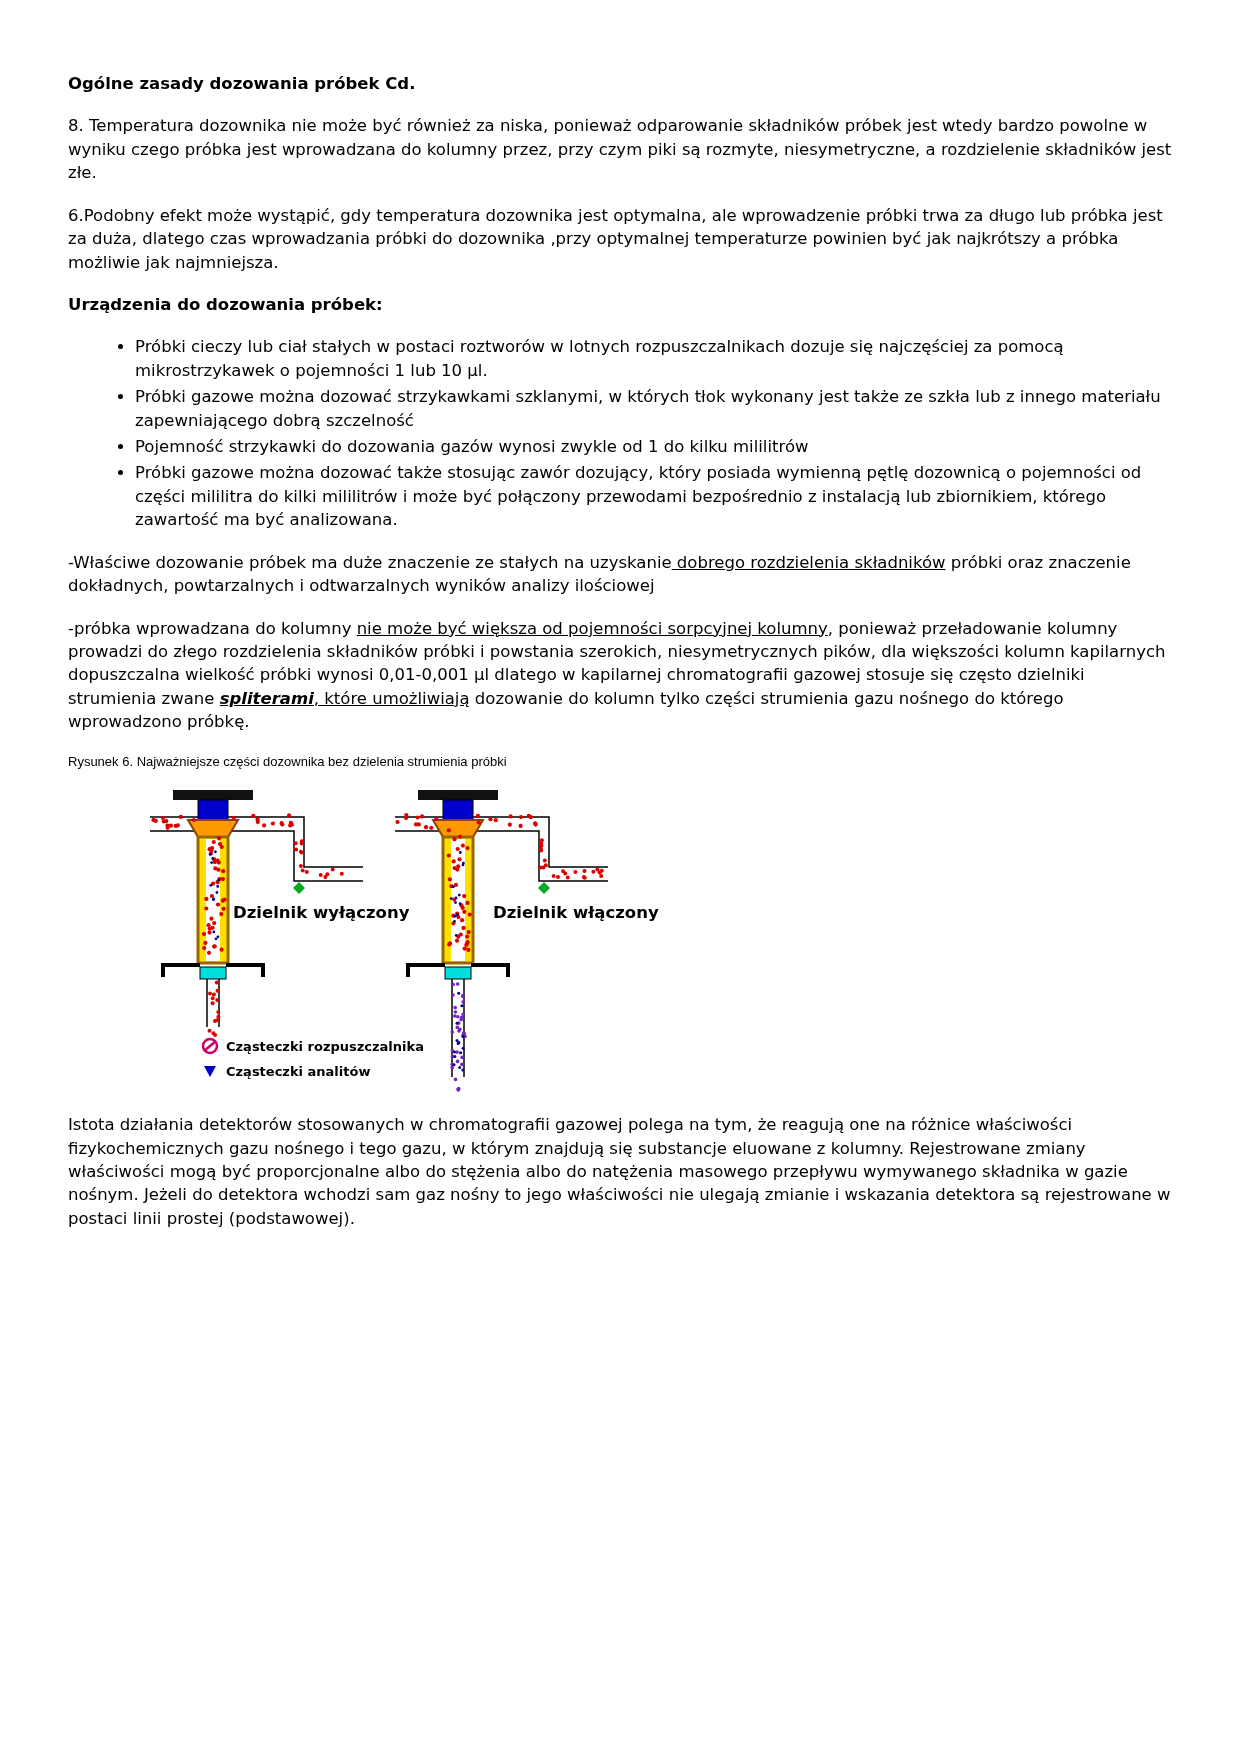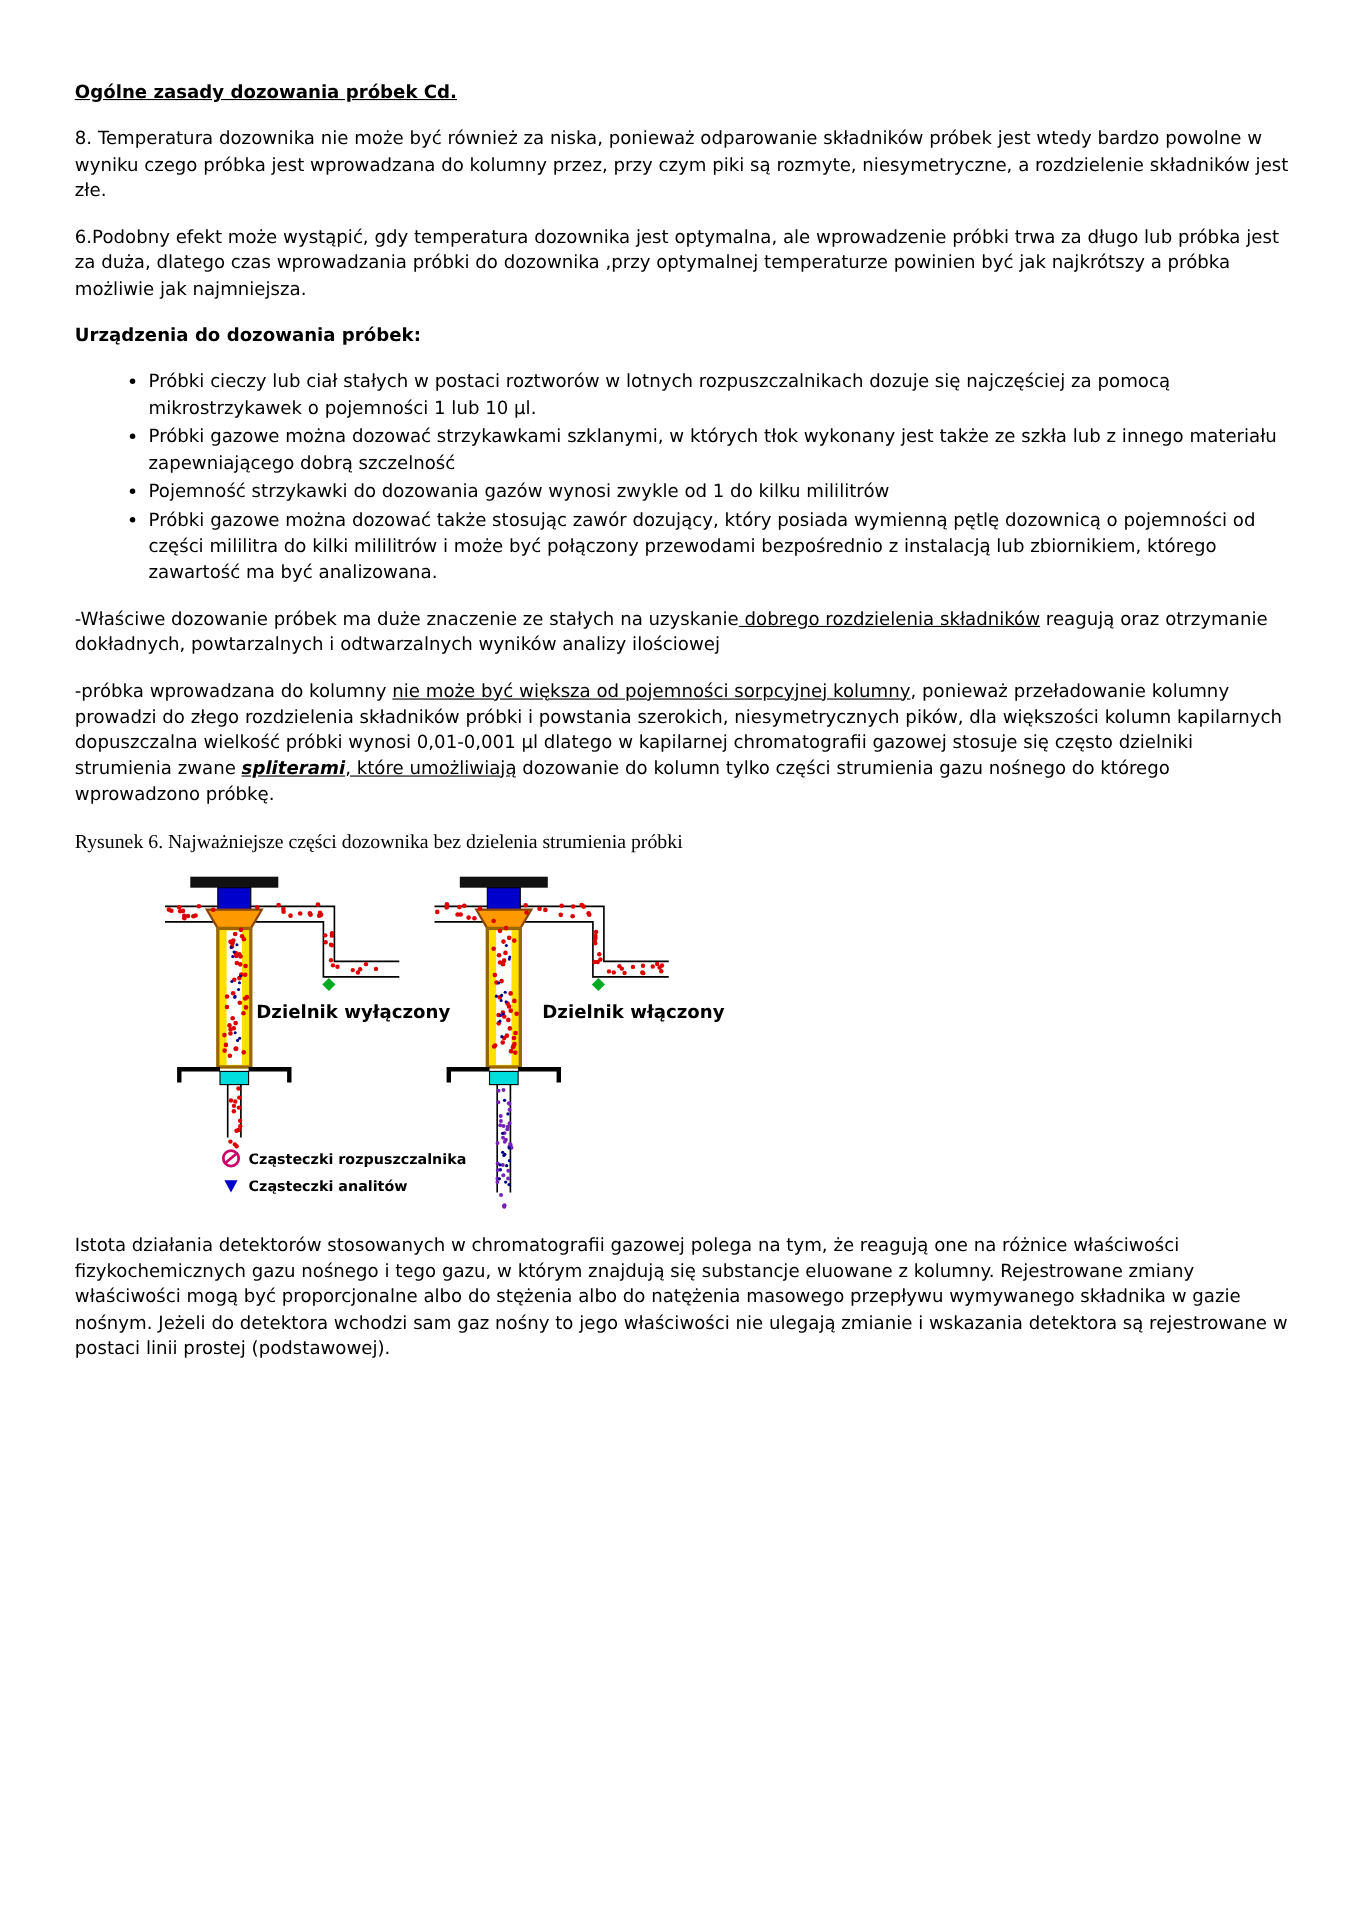--- a/index.html
+++ b/index.html
@@ -5,26 +5,26 @@
   html,body { margin:0; padding:0; background:#ffffff; }
   .page {
     width:1240px; min-height:1754px; box-sizing:border-box;
     padding:66px 68px 40px 68px;
     font-family:"DejaVu Sans","Liberation Sans",sans-serif;
     font-size:16.5px; line-height:1.42; color:#000;
     background:#fff;
   }
   p { margin:0 0 19px 0; }
   h2 { font-size:16.5px; font-weight:700; margin:6px 0 19px 0; line-height:1.42; }
-  .u { text-decoration:underline; }
+  .u { }
   ul.bullets { margin:0 0 19px 0; padding-left:67px; }
   ul.bullets li { margin-bottom:3px; }
   .caption {
-    font-family:Liberation Serif, serif;
-    font-size:18px; margin:4px 0 14px 0;
+    font-family:Liberation Sans, sans-serif;
+    font-size:13px; margin:4px 0 14px 0;
   }
   .figure { margin:0 0 8px 80px; }
   .figure svg { display:block; }
   .figure text { font-family:"DejaVu Sans",sans-serif; fill:#000; font-weight:700; }
   .tube { stroke:#000; stroke-width:1.5; fill:none; }
   .bracket { stroke:#000; stroke-width:4; fill:none; }
   .mt-lg { margin-top:24px; }
 </style>
 </head>
 <body>
@@ -40,21 +40,21 @@
   <h2>Urządzenia do dozowania próbek:</h2>
 
   <ul class="bullets">
     <li>Próbki cieczy lub ciał stałych w postaci roztworów w lotnych rozpuszczalnikach dozuje się najczęściej za pomocą mikrostrzykawek o pojemności 1 lub 10 µl.</li>
     <li>Próbki gazowe można dozować strzykawkami szklanymi, w których tłok wykonany jest także ze szkła lub z innego materiału zapewniającego dobrą szczelność</li>
     <li>Pojemność strzykawki do dozowania gazów wynosi zwykle od 1 do kilku mililitrów</li>
     <li>Próbki gazowe można dozować także stosując zawór dozujący, który posiada wymienną pętlę dozownicą o pojemności od części mililitra do kilki mililitrów i może być połączony przewodami bezpośrednio z instalacją lub zbiornikiem, którego zawartość ma być analizowana.</li>
   </ul>
 
 
-  <p><span>-Właściwe dozowanie próbek ma duże znaczenie ze stałych na uzyskanie</span><span style="text-decoration: underline;"> dobrego rozdzielenia składników</span><span> reagują oraz otrzymanie </span><span style="">dokładnych, powtarzalnych i odtwarzalnych wyników</span><span> analizy ilościowej</span></p>
+  <p><span>-Właściwe dozowanie próbek ma duże znaczenie ze stałych na uzyskanie</span><span style="text-decoration: underline;"> dobrego rozdzielenia składników</span><span> próbki oraz znaczenie </span><span style="">dokładnych, powtarzalnych i odtwarzalnych wyników</span><span> analizy ilościowej</span></p>
 
   <p><span>-próbka wprowadzana do kolumny </span><span style="text-decoration: underline;">nie może być większa od pojemności sorpcyjnej kolumny</span><span>, ponieważ przeładowanie kolumny prowadzi do złego rozdzielenia składników próbki i powstania szerokich, niesymetrycznych pików, dla większości kolumn kapilarnych dopuszczalna wielkość próbki wynosi 0,01-0,001 µl dlatego w kapilarnej chromatografii gazowej stosuje się często dzielniki strumienia zwane </span><span style="text-decoration: underline; font-weight: 700; font-style: italic;">spliterami</span><span style="text-decoration: underline;">, które umożliwiają</span><span> dozowanie do kolumn tylko części strumienia gazu nośnego do którego wprowadzono próbkę.</span></p>
 
   <p class="caption">Rysunek 6. Najważniejsze części dozownika bez dzielenia strumienia próbki</p>
 
   <div class="figure">
     <svg width="540" height="320" viewBox="0 0 540 320" xmlns="http://www.w3.org/2000/svg">
 
       <g>
         <rect x="25" y="5" width="80" height="10" fill="#111"></rect>

